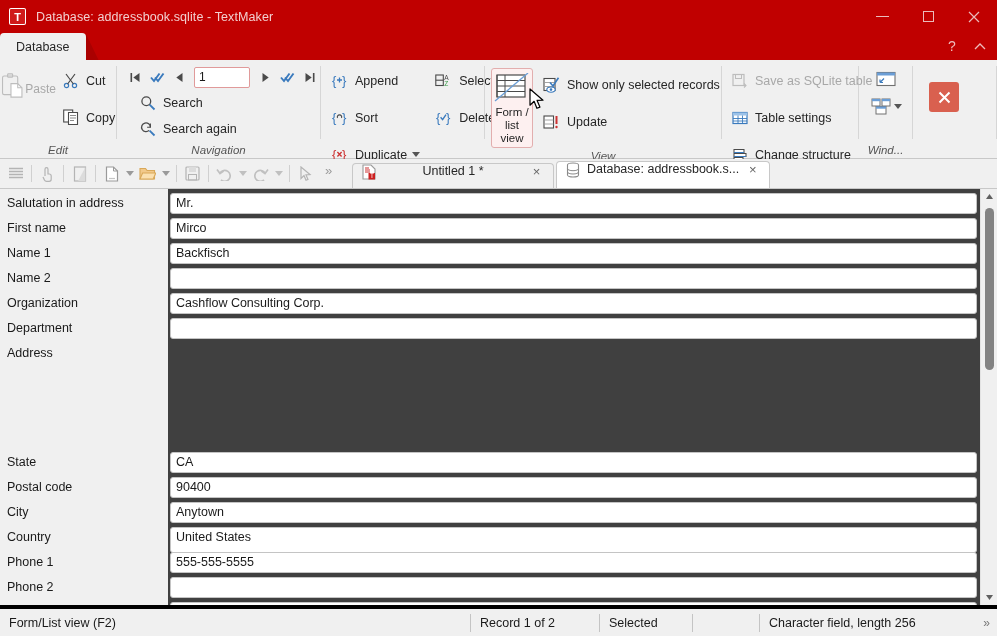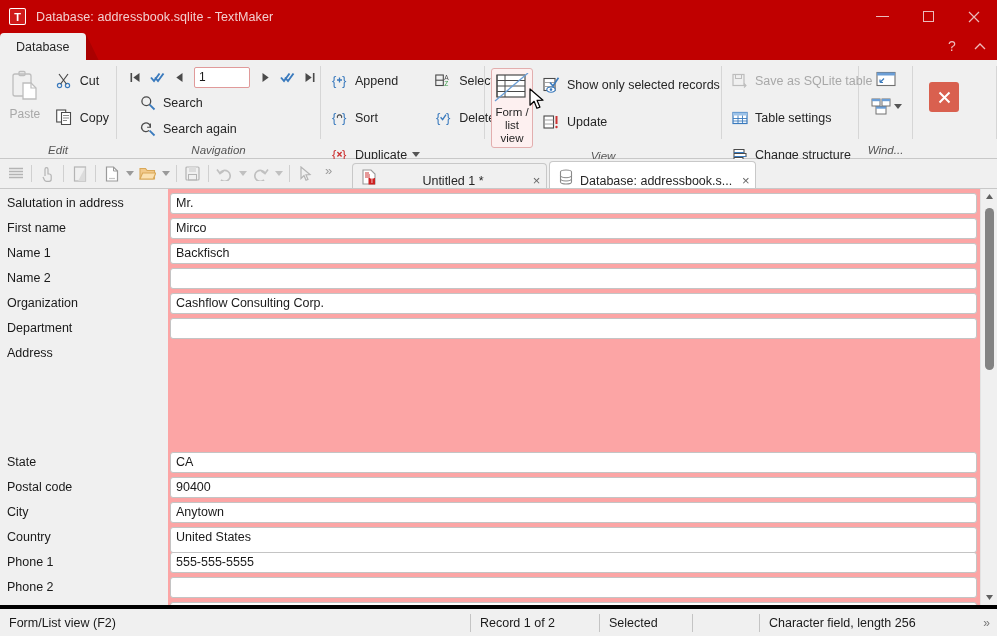--- a/index.html
+++ b/index.html
@@ -70,21 +70,21 @@
   .grp-body{ flex:1; display:flex; align-items:flex-start; padding-top:6px; }
   .grp-label{
     height:17px; font-size:11.5px; color:#555; text-align:center; line-height:17px;
     width:100%;
     font-style:italic;
   }
   .grp-sep{ width:1px; background:#d6d6d6; margin:6px 0 20px; height:73px; flex:0 0 1px; }
 
   
   .bigbtn{
-    width:56px; display:flex; flex-direction:column; align-items:center;
+    width:56px; display:flex; flex-direction:row; align-items:center;
     padding-top:4px; cursor:default;text-align:right;
   }
   .bigbtn .lbl{ font-size:12px; margin-top:3px; color:#777; }
   .bigbtn.disabled .lbl{ color:#a8a8a8; }
 
   
   .smallcol{ display:flex; flex-direction:column; gap:12px; padding-top:2px; }
   .sbtn{
     display:flex; align-items:center; height:25px; padding:0 6px 0 3px;
     font-size:12.5px; color:#262626; cursor:default; border:1px solid transparent;
@@ -122,33 +122,33 @@
     flex:0 0 29px; height:29px; background:#f0f0f0; display:flex; align-items:center;
     padding-left:4px; position:relative;
   }
   .qbtn{ width:23px;height:23px;display:flex;align-items:center;justify-content:center;cursor:default;border-radius:2px;}
   .qcaret{ width:13px;height:23px;display:flex;align-items:center;justify-content:center;cursor:default;}
   .qsep{ width:1px;height:17px;background:#d0d0d0;margin:0 4px; }
 
   
   .doctabs{ position:absolute; left:352px; bottom:0; display:flex; align-items:flex-end; height:29px;}
   .dtab{
-    height:25px; display:flex; align-items:flex-end; gap:7px;
-    padding:0 3px 0 9px; background:#f0f0f0; border:1px solid #c8c8c8;
+    height:25px; display:flex; align-items:flex-start; gap:7px;
+    padding:0 10px 0 9px; background:#f0f0f0; border:1px solid #c8c8c8;
     border-bottom:none; border-radius:4px 4px 0 0; font-size:12.5px; color:#262626;
     cursor:default; position:relative; margin-right:2px;
   }
   .dtab.active{ background:#fff; height:27px; }
   .dtab .dt-label{ min-width:140px; text-align:center; }
   .dtab .dt-close{ color:#666; font-size:13px; width:13px; text-align:center; }
 
   
   .formwrap{ flex:1; display:flex; background:#fff; border-top:1px solid #c8c8c8; overflow:hidden; position:relative;}
   .labelcol{ width:168px; flex:0 0 168px; background:#f0f0f0; position:relative;}
-  .fieldcol{ flex:1; background:#fca5a5; position:relative; padding-right:3px;}
+  .fieldcol{ flex:1; background:#404040; position:relative; padding-right:3px;}
   .rowlabel{
     position:absolute; left:7px; font-size:12.5px; color:#1a1a1a; white-space:nowrap;
   }
   .fld{
     position:absolute; left:2px; right:3px; background:#fff;
     border:1px solid #c4c4c4; border-radius:3px;
     font-size:12.5px; color:#1a1a1a; padding:2px 5px;
     overflow:hidden; white-space:nowrap;
   }
   .fld.multi{ white-space:pre-wrap; }

